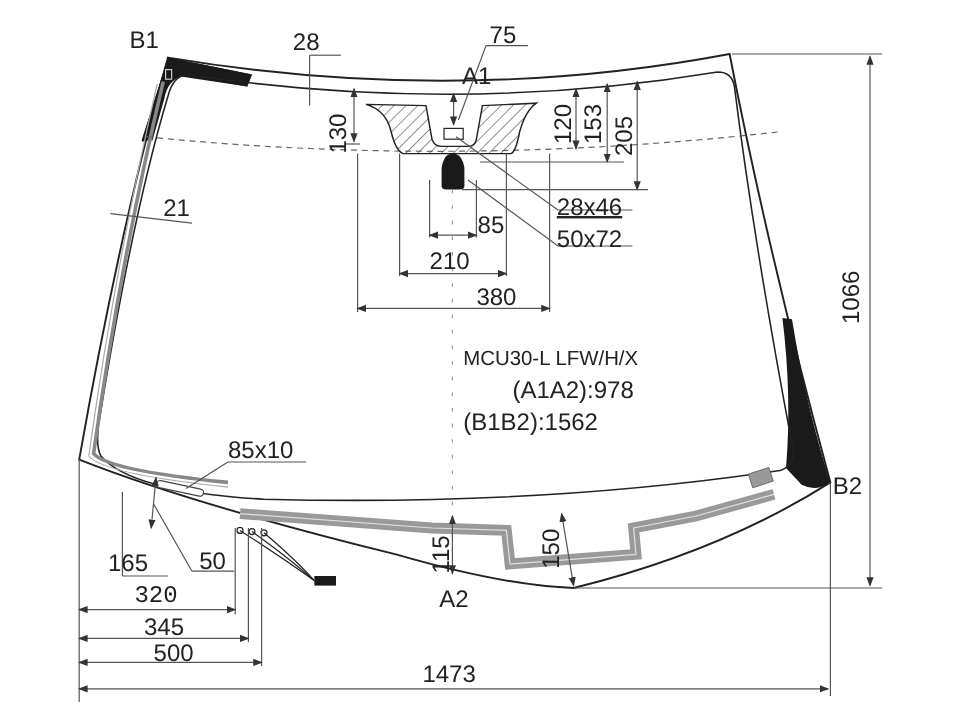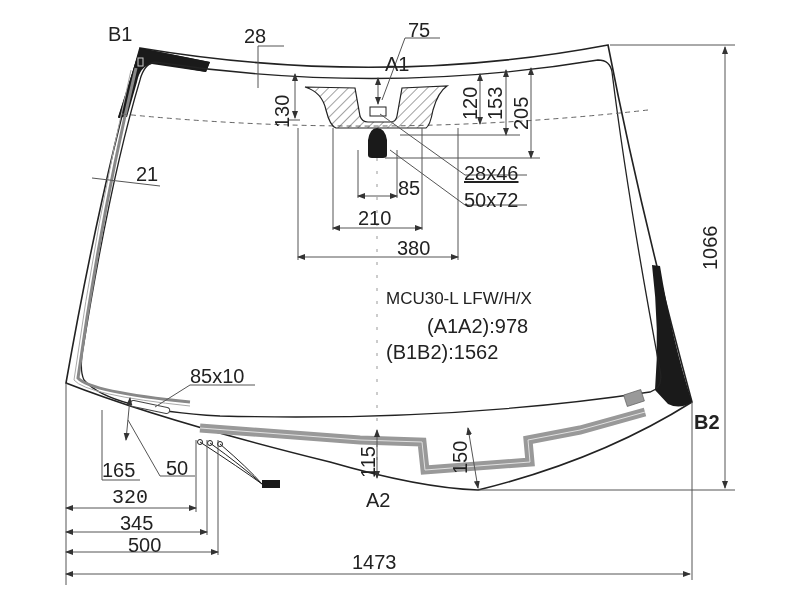--- a/index.html
+++ b/index.html
@@ -136,23 +136,23 @@
 <span class="lbl big" style="left:358px;top:208px;">210</span>
 <span class="lbl big" style="left:358px;top:238px;margin-left:39px;">380</span>
 <span class="lbl big" style="left:136px;top:164px;">21</span>
 <span class="lbl big rot" style="left:700px;top:270px;">1066</span>
 
 <span class="lbl mid" style="left:386px;top:290px;">MCU30-L LFW/H/X</span>
 <span class="lbl big" style="left:406px;top:316px;margin-left:21px;">(A1A2):978</span>
 <span class="lbl big" style="left:386px;top:342px;">(B1B2):1562</span>
 
 <span class="lbl big" style="left:190px;top:366px;">85x10</span>
-<span class="lbl big" style="left:102px;top:460px;">165</span>
+<span class="lbl big" style="left:90px;top:460px;">165</span>
 <span class="lbl big" style="left:166px;top:458px;">50</span>
 <span class="lbl big rot" style="left:358px;top:478px;">115</span>
 <span class="lbl big rot" style="left:450px;top:474px;">150</span>
-<span class="lbl big" style="left:694px;top:412px;font-weight:bold;">B2</span>
+<span class="lbl big" style="left:694px;top:396px;">B2</span>
 <span class="lbl big" style="left:366px;top:490px;">A2</span>
 
 <span class="lbl big" style="left:112px;top:488px;font-family:Liberation Mono, monospace;">320</span>
 <span class="lbl big" style="left:120px;top:513px;">345</span>
 <span class="lbl big" style="left:128px;top:535px;">500</span>
 <span class="lbl big" style="left:352px;top:552px;text-align:center;">1473</span>
 
 </body></html>

